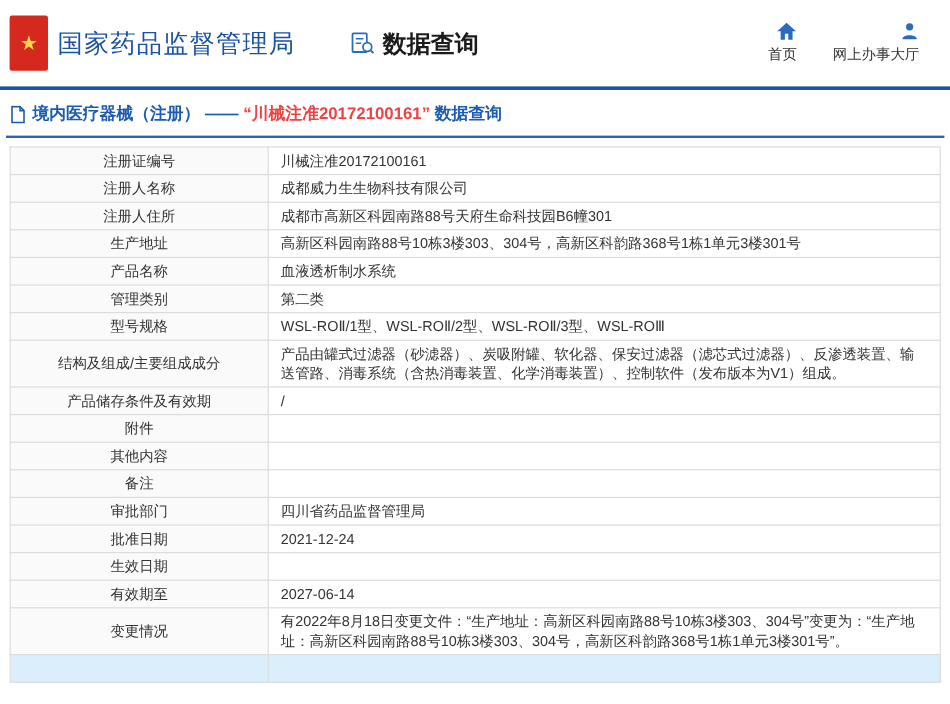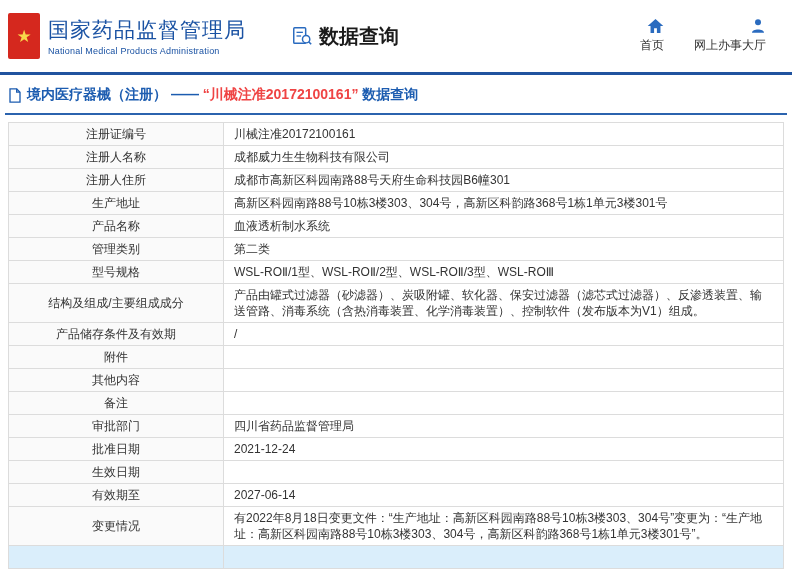--- a/index.html
+++ b/index.html
@@ -43,21 +43,20 @@
 </style>
 </head>
 <body>
 
 <div class="header">
   <div class="logo">
     <span class="star">★</span>
   </div>
   <div class="org">
     <div class="org-name">国家药品监督管理局</div>
-    <div class="org-en">National Medical Products Administration</div>
   </div>
 
   <div class="query">
     <span>
       <svg class="icon-svg" width="22" height="22" viewBox="0 0 24 24">
         <rect x="3" y="3" width="13" height="17" rx="1" fill="none" stroke="#2a6bbf" stroke-width="1.6"></rect>
         <line x1="6" y1="8" x2="13" y2="8" stroke="#2a6bbf" stroke-width="1.4"></line>
         <line x1="6" y1="12" x2="11" y2="12" stroke="#2a6bbf" stroke-width="1.4"></line>
         <circle cx="16.5" cy="15.5" r="4" fill="#fff" stroke="#2a6bbf" stroke-width="1.6"></circle>
         <line x1="19.3" y1="18.3" x2="22" y2="21" stroke="#2a6bbf" stroke-width="1.8"></line>

